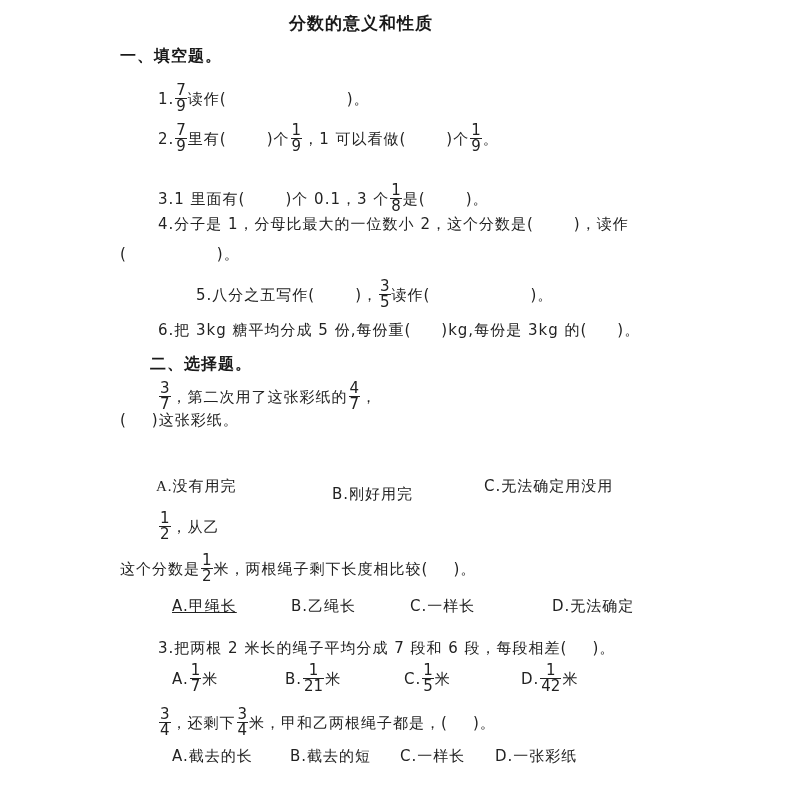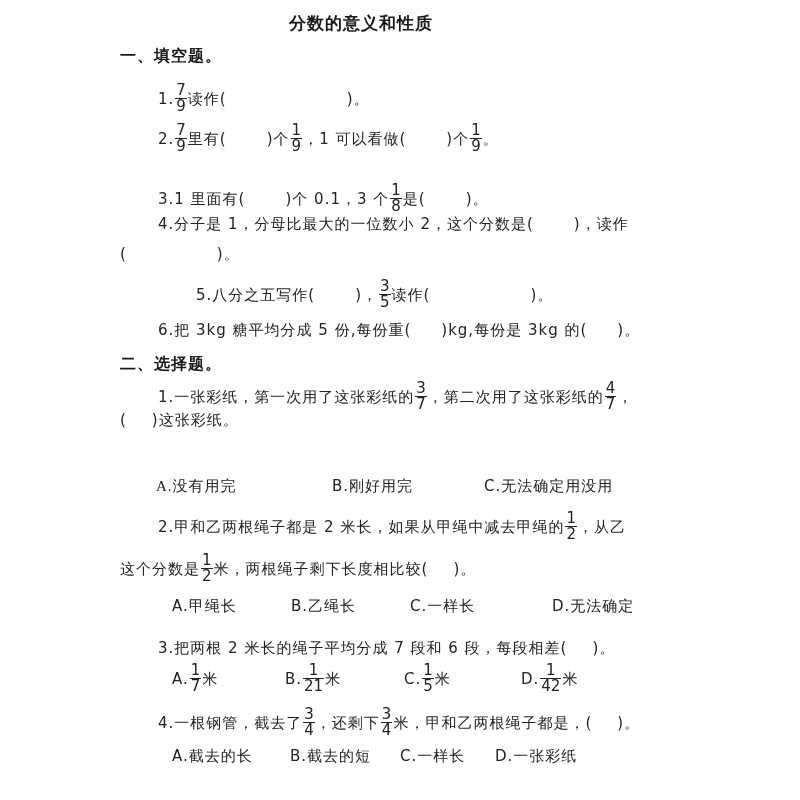--- a/index.html
+++ b/index.html
@@ -77,54 +77,54 @@
       position: absolute;
       white-space: nowrap;
     }
   </style>
 </head>
 <body>
 
 <div class="page-title">分数的意义和性质</div>
 
 <div class="section-heading" style="top:46px;">一、填空题。</div>
-<div class="section-heading" style="top:354px;">二、选择题。</div>
+<div class="section-heading" style="top:354px;margin-left:30px;">二、选择题。</div>
 
 <div class="line" style="left:158px; top:84px;"><span>1.</span><span class="frac"><span class="num">7</span><span class="den">9</span></span><span>读作(</span><span class="blank" style="width: 120px;"></span><span>)。</span></div>
 <div class="line" style="left:158px; top:124px;"><span>2.</span><span class="frac"><span class="num">7</span><span class="den">9</span></span><span>里有(</span><span class="blank" style="width: 40px;"></span><span>)个</span><span class="frac"><span class="num">1</span><span class="den">9</span></span><span>，1 可以看做(</span><span class="blank" style="width: 40px;"></span><span>)个</span><span class="frac"><span class="num">1</span><span class="den">9</span></span><span>。</span></div>
 <div class="line" style="left:158px; top:172px;margin-top:12px;"><span>3.1 里面有(</span><span class="blank" style="width: 40px;"></span><span>)个 0.1，3 个</span><span class="frac"><span class="num">1</span><span class="den">8</span></span><span>是(</span><span class="blank" style="width: 40px;"></span><span>)。</span></div>
 <div class="line" style="left:158px; top:214px;"><span>4.分子是 1，分母比最大的一位数小 2，这个分数是(</span><span class="blank" style="width: 40px;"></span><span>)，读作</span></div>
 <div class="line" style="left:120px; top:244px;"><span>(</span><span class="blank" style="width: 90px;"></span><span>)。</span></div>
 <div class="line" style="left:158px; top:280px;margin-left:38px;"><span>5.八分之五写作(</span><span class="blank" style="width: 40px;"></span><span>)，</span><span class="frac"><span class="num">3</span><span class="den">5</span></span><span>读作(</span><span class="blank" style="width: 100px;"></span><span>)。</span></div>
 <div class="line" style="left:158px; top:320px;"><span>6.把 3kg 糖平均分成 5 份,每份重(</span><span class="blank" style="width: 30px;"></span><span>)kg,每份是 3kg 的(</span><span class="blank" style="width: 30px;"></span><span>)。</span></div>
 
-<div class="line" style="left:158px; top:382px;"><span>1.一张彩纸，第一次用了这张彩纸的</span><span class="frac"><span class="num">3</span><span class="den">7</span></span><span>，第二次用了这张彩纸的</span><span class="frac"><span class="num">4</span><span class="den">7</span></span><span>，</span></div>
+<div class="line" style="left:158px; top:382px;"><span class="frac"><span class="num">3</span><span class="den">7</span></span><span>，第二次用了这张彩纸的</span><span class="frac"><span class="num">4</span><span class="den">7</span></span><span>，</span></div>
 <div class="line" style="left:120px; top:410px;"><span>(</span><span class="blank" style="width: 25px;"></span><span>)这张彩纸。</span></div>
 <div class="options" style="top:476px;">
   <span class="opt" style="left:156px;font-family:Liberation Serif, serif;"><span>A.没有用完</span></span>
-  <span class="opt" style="left:332px;"><span>B.刚好用完</span></span>
+  <span class="opt" style="left:332px;margin-top:8px;"><span>B.刚好用完</span></span>
   <span class="opt" style="left:484px;"><span>C.无法确定用没用</span></span>
 </div>
 
-<div class="line" style="left:158px; top:512px;"><span>2.甲和乙两根绳子都是 2 米长，如果从甲绳中减去甲绳的</span><span class="frac"><span class="num">1</span><span class="den">2</span></span><span>，从乙</span></div>
+<div class="line" style="left:158px; top:512px;"><span class="frac"><span class="num">1</span><span class="den">2</span></span><span>，从乙</span></div>
 <div class="line" style="left:120px; top:554px;"><span>这个分数是</span><span class="frac"><span class="num">1</span><span class="den">2</span></span><span>米，两根绳子剩下长度相比较(</span><span class="blank" style="width: 25px;"></span><span>)。</span></div>
 <div class="options" style="top:596px;">
-  <span class="opt" style="left:172px;"><span>A.甲绳长</span></span>
+  <span class="opt" style="left:172px;text-decoration:underline;"><span>A.甲绳长</span></span>
   <span class="opt" style="left:291px;"><span>B.乙绳长</span></span>
   <span class="opt" style="left:410px;"><span>C.一样长</span></span>
   <span class="opt" style="left:528px;margin-left:24px;"><span>D.无法确定</span></span>
 </div>
 
 <div class="line" style="left:158px; top:638px;"><span>3.把两根 2 米长的绳子平均分成 7 段和 6 段，每段相差(</span><span class="blank" style="width: 25px;"></span><span>)。</span></div>
 <div class="options" style="top:664px;">
   <span class="opt" style="left:172px;"><span>A.</span><span class="frac"><span class="num">1</span><span class="den">7</span></span><span>米</span></span>
   <span class="opt" style="left:285px;"><span>B.</span><span class="frac"><span class="num">1</span><span class="den">21</span></span><span>米</span></span>
   <span class="opt" style="left:404px;"><span>C.</span><span class="frac"><span class="num">1</span><span class="den">5</span></span><span>米</span></span>
   <span class="opt" style="left:521px;"><span>D.</span><span class="frac"><span class="num">1</span><span class="den">42</span></span><span>米</span></span>
 </div>
 
-<div class="line" style="left:158px; top:708px;"><span>4.一根钢管，截去了</span><span class="frac"><span class="num">3</span><span class="den">4</span></span><span>，还剩下</span><span class="frac"><span class="num">3</span><span class="den">4</span></span><span>米，甲和乙两根绳子都是，(</span><span class="blank" style="width: 25px;"></span><span>)。</span></div>
+<div class="line" style="left:158px; top:708px;"><span class="frac"><span class="num">3</span><span class="den">4</span></span><span>，还剩下</span><span class="frac"><span class="num">3</span><span class="den">4</span></span><span>米，甲和乙两根绳子都是，(</span><span class="blank" style="width: 25px;"></span><span>)。</span></div>
 <div class="options" style="top:746px;">
   <span class="opt" style="left:172px;"><span>A.截去的长</span></span>
   <span class="opt" style="left:290px;"><span>B.截去的短</span></span>
   <span class="opt" style="left:400px;"><span>C.一样长</span></span>
   <span class="opt" style="left:495px;"><span>D.一张彩纸</span></span>
 </div>
 
 </body></html>

